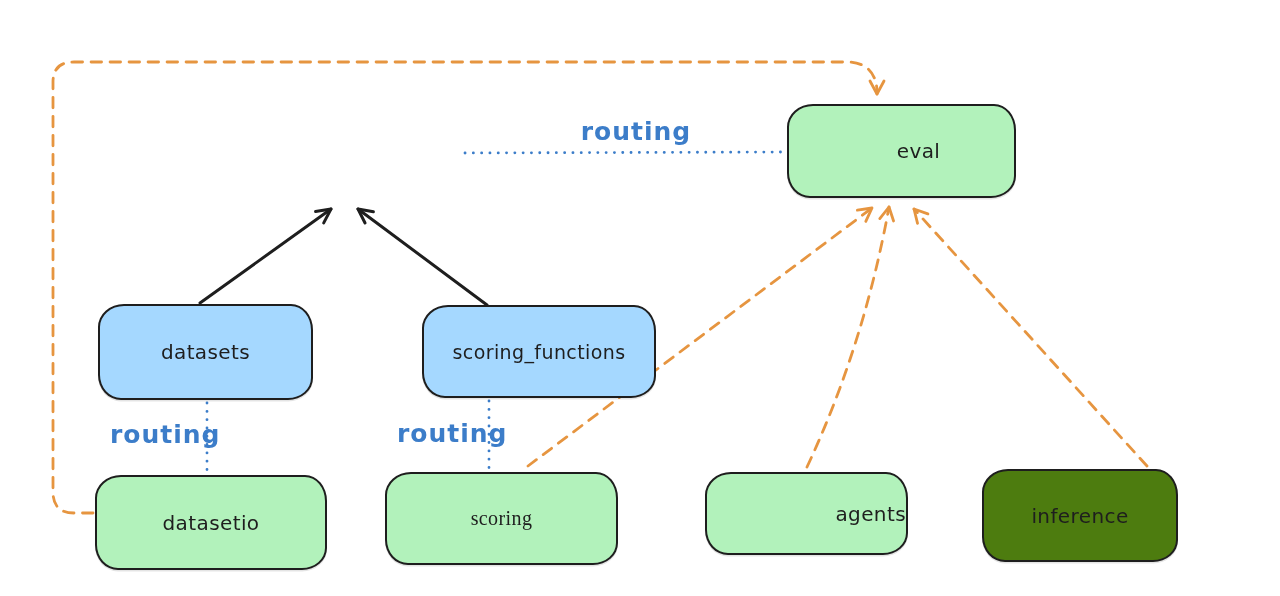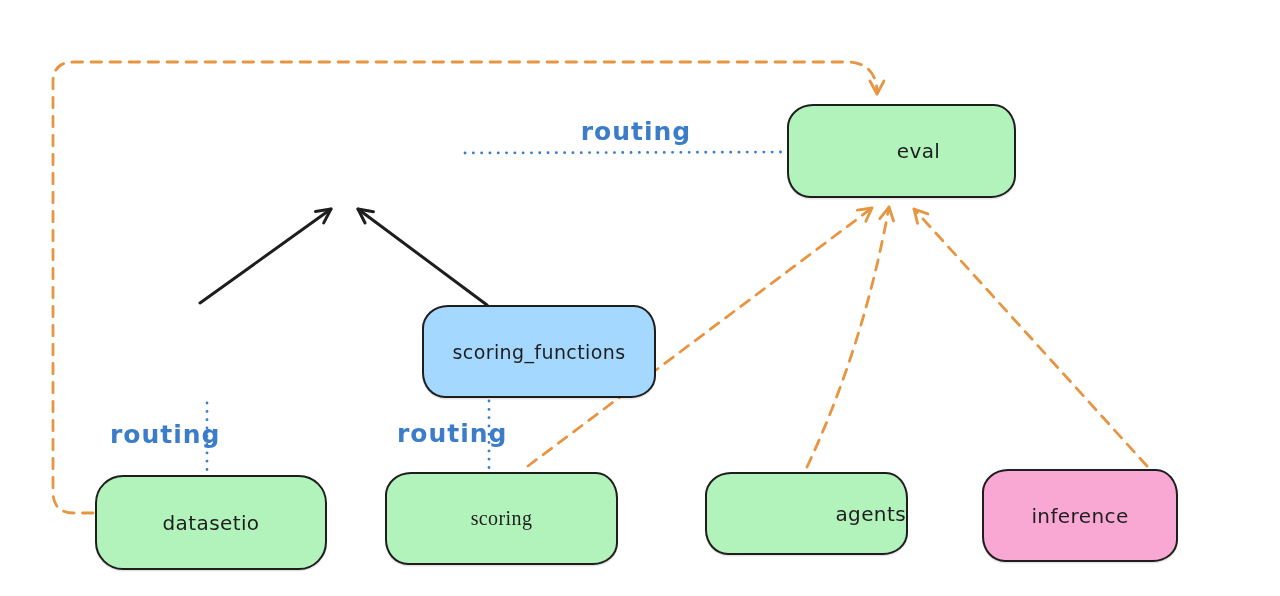--- a/index.html
+++ b/index.html
@@ -53,38 +53,41 @@
     <path d="M528,466 L872,208" fill="none" stroke="#e69540" stroke-width="2.8" stroke-linecap="round" stroke-dasharray="10.5 8.5" marker-end="url(#arrow-orange)"></path>
     <path d="M807,467 Q864,345 889,207" fill="none" stroke="#e69540" stroke-width="2.8" stroke-linecap="round" stroke-dasharray="10.5 8.5" marker-end="url(#arrow-orange)"></path>
     <path d="M1147,466 L914,209" fill="none" stroke="#e69540" stroke-width="2.8" stroke-linecap="round" stroke-dasharray="10.5 8.5" marker-end="url(#arrow-orange)"></path>
   </svg>
 
 
   <div class="node" style="left: 787px; top: 104px; width: 229px; height: 94px; background: rgb(178, 242, 187); padding-left: 34px;">
     <span>eval</span>
   </div>
 
+  <div class="node" style="left: 98px; top: 304px; width: 215px; height: 96px; background: rgb(165, 216, 255);">
+    <span>datasets</span>
+  </div>
 
   <div class="node" style="left: 378px; top: 305px; width: 234px; height: 93px; font-size: 19px; background: rgb(165, 216, 255); margin-left: 44px;">
     <span>scoring_functions</span>
   </div>
 
-  <div class="node" style="left: 95px; top: 475px; width: 232px; height: 95px; background: rgb(178, 242, 187); border-radius: 28px;">
+  <div class="node" style="left: 95px; top: 475px; width: 232px; height: 95px; background: rgb(178, 242, 187);">
     <span>datasetio</span>
   </div>
 
   <div class="node" style="left: 385px; top: 472px; width: 233px; height: 93px; background: rgb(178, 242, 187); font-family: Liberation Serif, serif;">
     <span>scoring</span>
   </div>
 
   <div class="node" style="left: 705px; top: 472px; width: 203px; height: 83px; background: rgb(178, 242, 187); justify-content: flex-end;">
     <span>agents</span>
   </div>
 
-  <div class="node" style="left: 982px; top: 469px; width: 196px; height: 93px; background: #f9a8d4;">
+  <div class="node" style="left: 982px; top: 469px; width: 196px; height: 93px; background: #4d7c0f;">
     <span>inference</span>
   </div>
 
   <div class="edge-label" style="left: 580px; top: 117px; width: 112px; text-align: center; color: rgb(60, 125, 201);">routing</div>
 
   <div class="edge-label" style="left: 110px; top: 420px; color: rgb(60, 125, 201);">routing</div>
 
   <div class="edge-label" style="left: 397px; top: 419px; color: rgb(60, 125, 201);">routing</div>
 
 </div>

